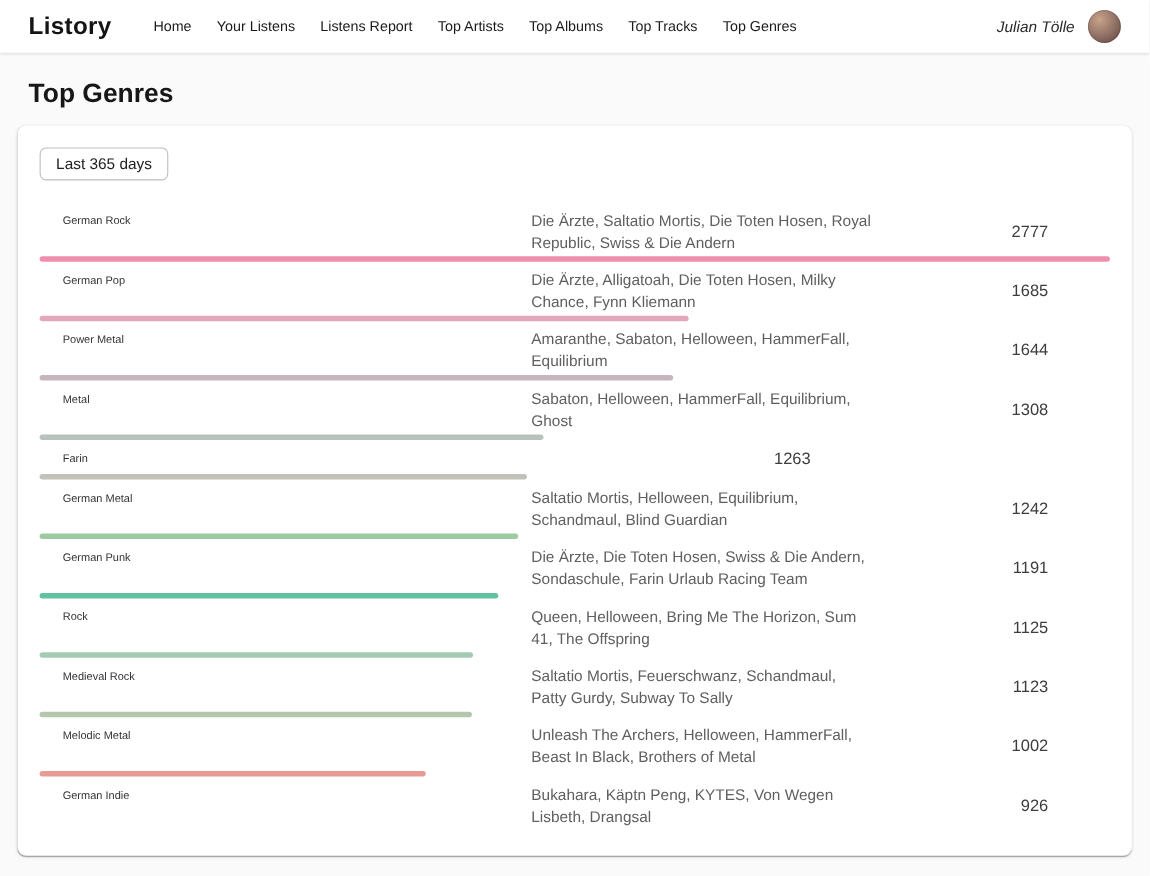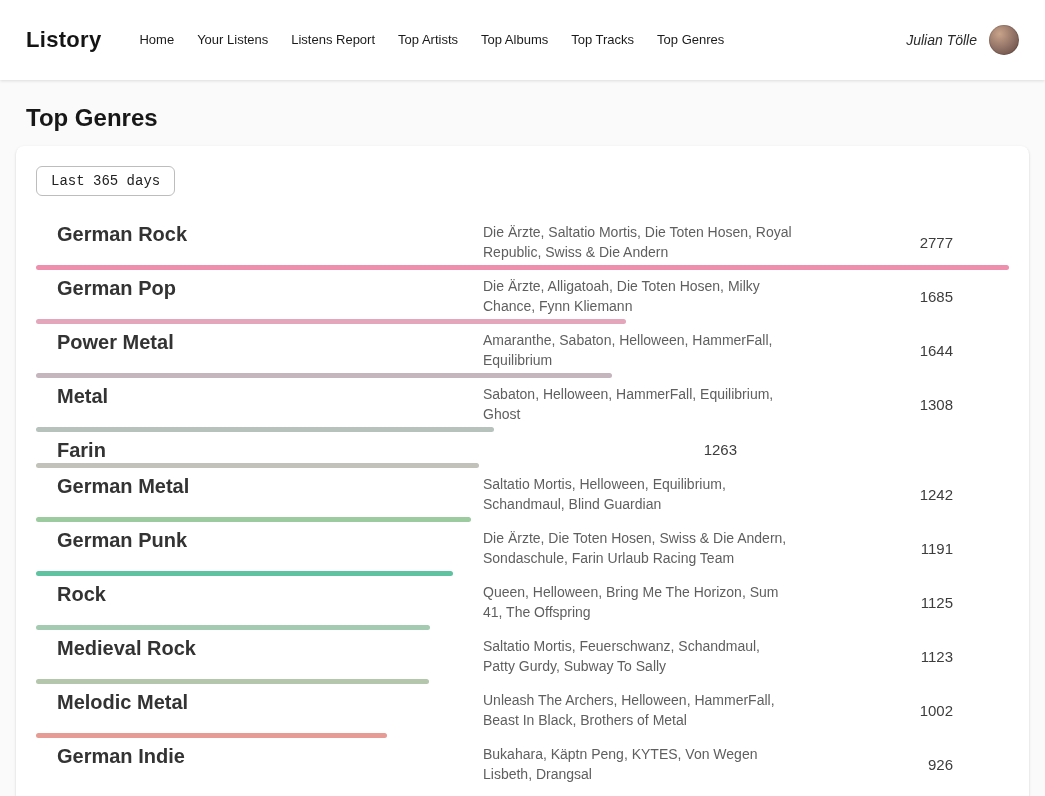--- a/index.html
+++ b/index.html
@@ -7,21 +7,21 @@
   body {
     width: 1045px; height: 796px; overflow: hidden;
     background: #fafafa;
     font-family: "Liberation Sans", sans-serif;
     color: #212121;
   }
 
   
   header {
     display: flex; align-items: center;
-    height: 80px; background: #ffffff;
+    height: 48px; background: #ffffff;
     padding: 0 26px;
     box-shadow: 0 1px 3px rgba(0,0,0,0.12);
     position: relative; z-index: 2;
   }
   .logo {
     font-size: 22px; font-weight: 800; letter-spacing: 0.3px;
     color: #141414; margin-right: 38px; cursor: pointer;
   }
   nav { display: flex; gap: 23px; flex: 1; }
   nav a {
@@ -43,34 +43,34 @@
     font-size: 24px; font-weight: 700; color: #171717;
     margin: 24px 10px 14px;
   }
   .card {
     background: #ffffff; border-radius: 8px;
     box-shadow: 0 2px 1px -1px rgba(0,0,0,0.2), 0 1px 1px rgba(0,0,0,0.14), 0 1px 3px rgba(0,0,0,0.12);
     padding: 20px;
   }
   .tf-label { display: block; font-size: 12px; color: #595959; margin: 4px 0 8px; }
   .tf-select {
-    font-family: Liberation Mono, monospace; font-size: 14px; color: #212121;
+    font-family: Liberation Sans, sans-serif; font-size: 14px; color: #212121;
     background: #fff; border: 1px solid #bdbdbd; border-radius: 6px;
     padding: 6px 14px; cursor: pointer;
   }
 
   .rows { margin-top: 26px; }
   .row { margin-bottom: 6px; }
   .row-grid {
     display: grid;
     grid-template-columns: 447px 310px 1fr;
     align-items: start;
   }
   .genre {
-    font-size: 20px; font-weight: 700; color: #333333;
+    font-size: 10px; font-weight: 400; color: #333333;
     line-height: 20px; padding: 2px 0 0 21px;
   }
   .artists { font-size: 14px; color: #5f5f5f; line-height: 20px; }
   .count {
     font-size: 15px; color: #3d3d3d; text-align: right;
     padding-right: 56px; align-self: center;
   }
   .bar { height: 5px; border-radius: 3px; margin-top: 3px; }
 </style>
 </head>

